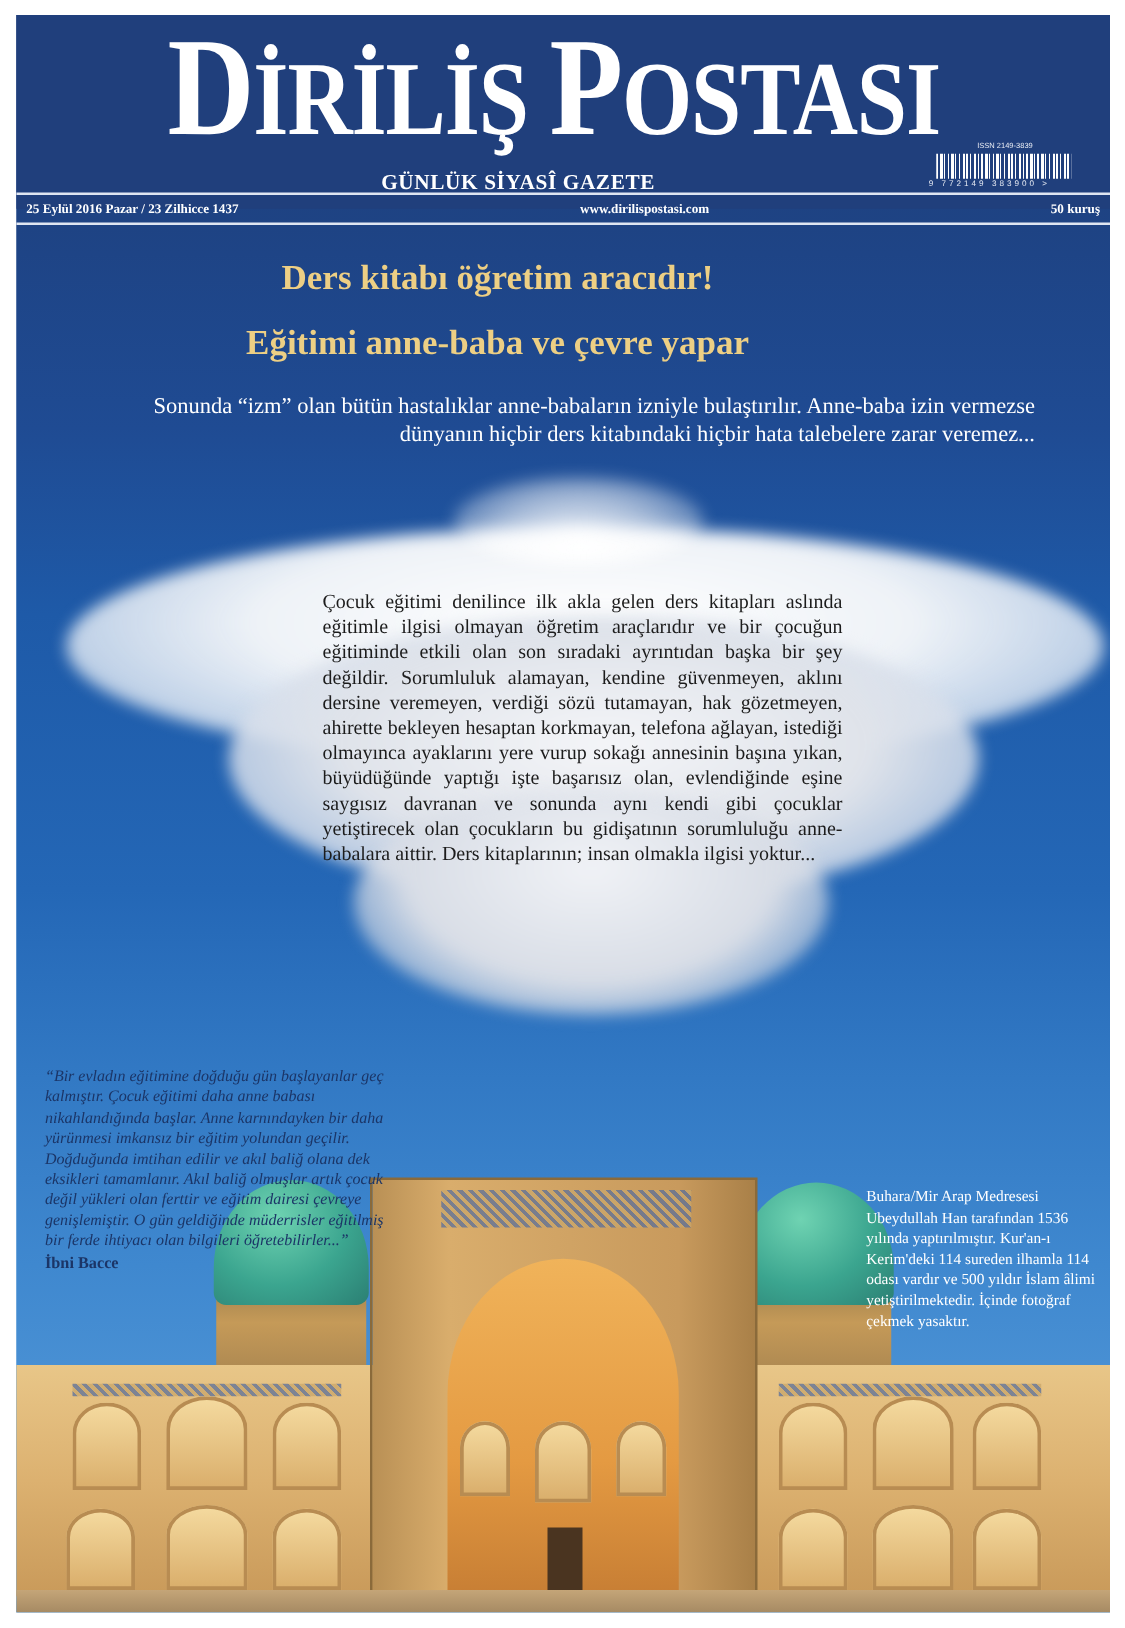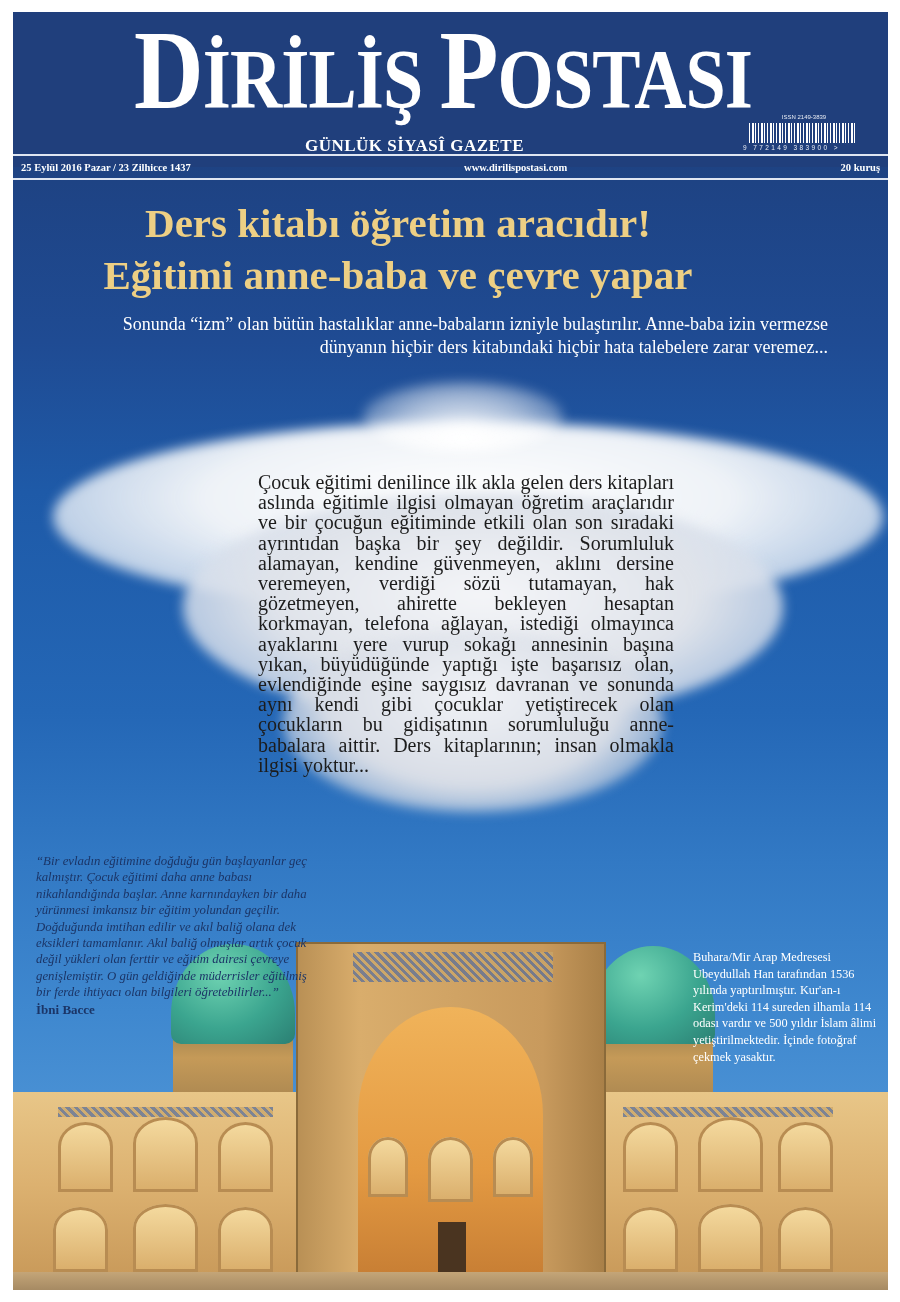--- a/index.html
+++ b/index.html
@@ -36,33 +36,33 @@
     .rule { position: absolute; left: 0; width: 875px; height: 2px; background: #dfe6f2; }
     .dateline {
       position: absolute; left: 0; top: 145px; width: 875px; height: 20px; padding: 4px 8px;
       display: flex; justify-content: space-between; align-items: center;
       color: #ffffff; font-weight: bold; font-size: 10.5px;
     }
 
     
     .headline {
       position: absolute; left: 0; top: 185px; width: 770px; text-align: center;
-      color: #edcf84; font-weight: bold; font-size: 41px; line-height: 52px;
+      color: #edcf84; font-weight: bold; font-size: 28px; line-height: 52px;
     }
     .deck {
       position: absolute; left: 60px; top: 301px; width: 755px; text-align: right;
       color: #ffffff; font-size: 18px; line-height: 23px;
     }
 
     
     .cloud { position: absolute; left: 20px; top: 370px; width: 860px; height: 440px; }
     .cloud .puff { position: absolute; border-radius: 50%; filter: blur(6px); }
     .cloud-text {
       position: absolute; left: 245px; top: 460px; width: 416px;
-      color: #1c1c1c; font-size: 20px; line-height: 20.2px; text-align: justify;
+      color: #1c1c1c; font-size: 16px; line-height: 20.2px; text-align: justify;
     }
 
     
     .quote {
       position: absolute; left: 23px; top: 806px; width: 280px;
       color: #1b3567; font-style: italic; font-size: 12.8px; line-height: 16.4px; margin-top: 35px;
     }
     .quote-author { display: block; font-style: normal; font-weight: bold; font-size: 13px; margin-top: 1px; color: #1b3567; }
 
     .caption {
@@ -98,21 +98,21 @@
       <div class="issn">ISSN 2149-3839</div>
       <div class="bars"></div>
       <div class="digits">9 772149 383900 &gt;</div>
     </div>
   </div>
 
   <div class="rule" style="top:142px;"></div>
   <div class="dateline">
     <span>25 Eylül 2016 Pazar / 23 Zilhicce 1437</span>
     <span>www.dirilispostasi.com</span>
-    <span>20 kuruş</span>
+    <span>50 kuruş</span>
   </div>
   <div class="rule" style="top:166px;"></div>
 
   <div class="headline">
     <div>Ders kitabı öğretim aracıdır!</div>
     <div>Eğitimi anne-baba ve çevre yapar</div>
   </div>
   <div class="deck">Sonunda “izm” olan bütün hastalıklar anne-babaların izniyle bulaştırılır. Anne-baba izin vermezse dünyanın hiçbir ders kitabındaki hiçbir hata talebelere zarar veremez...</div>
 
   <div class="cloud">

